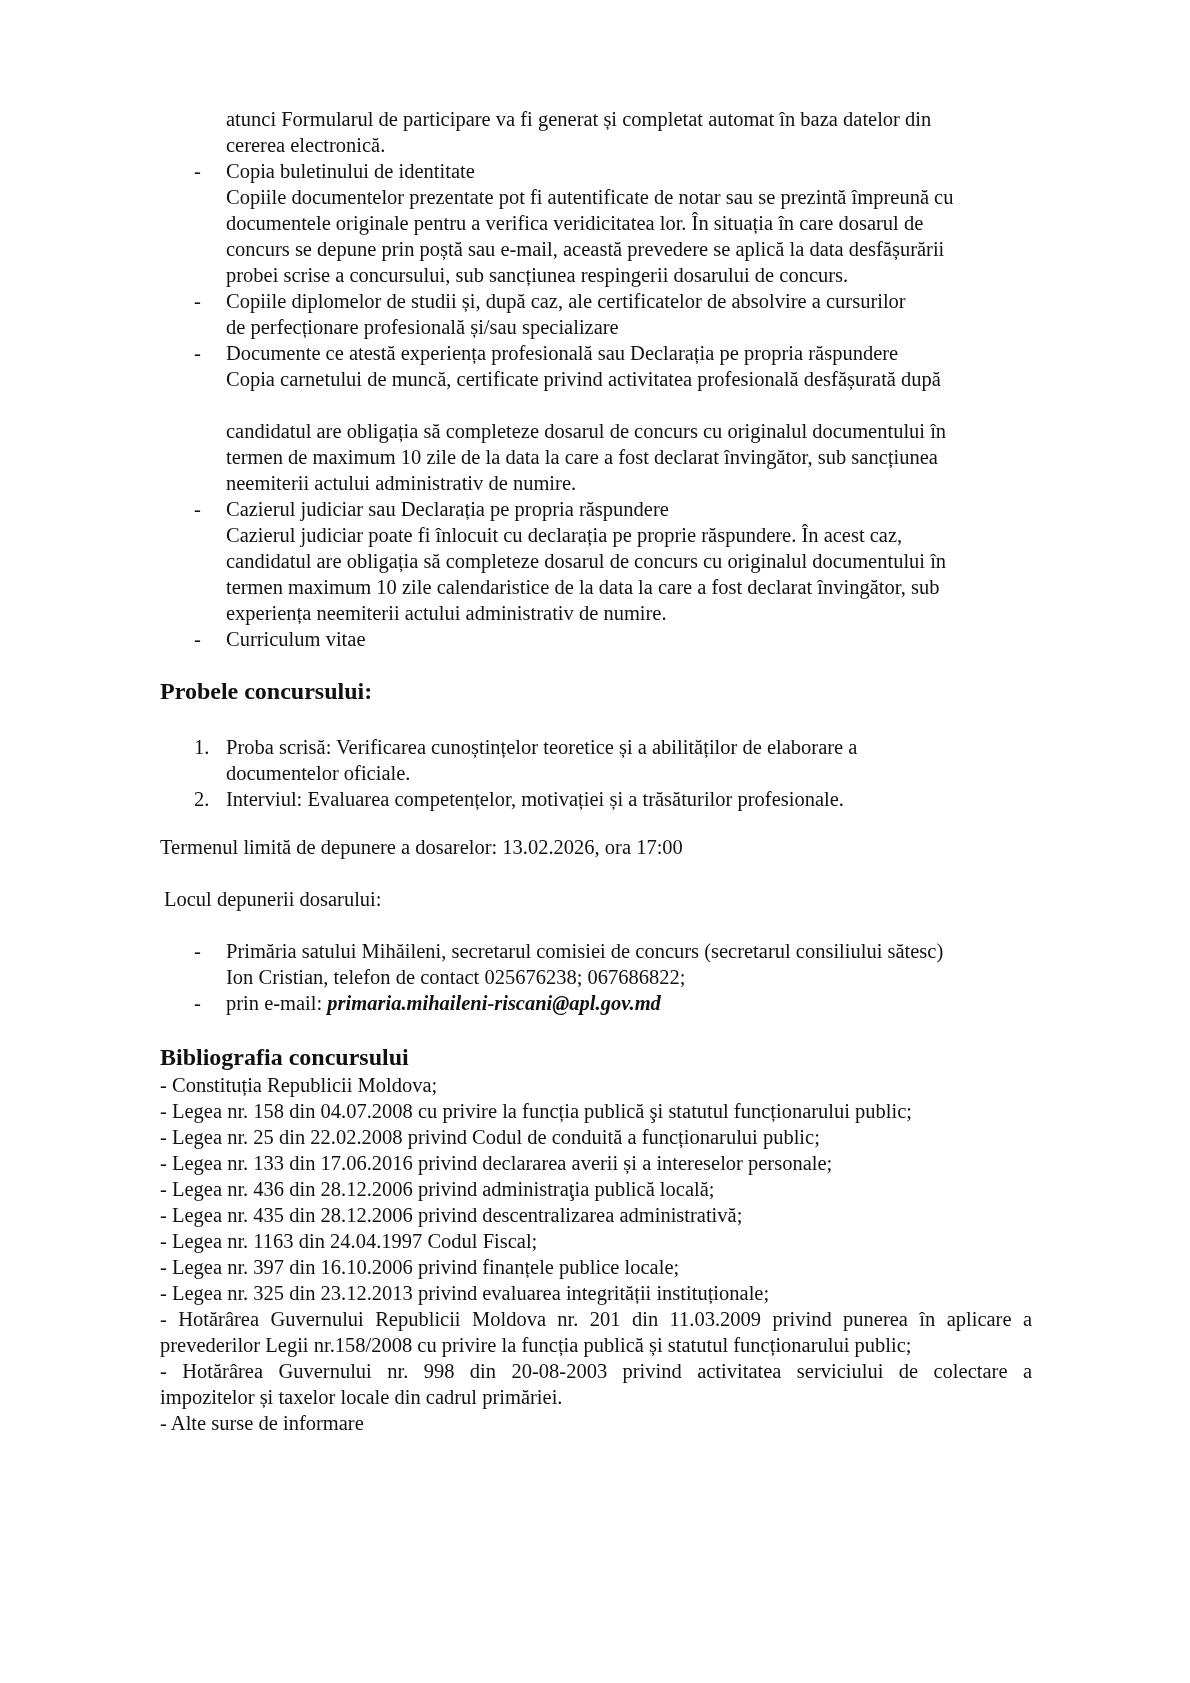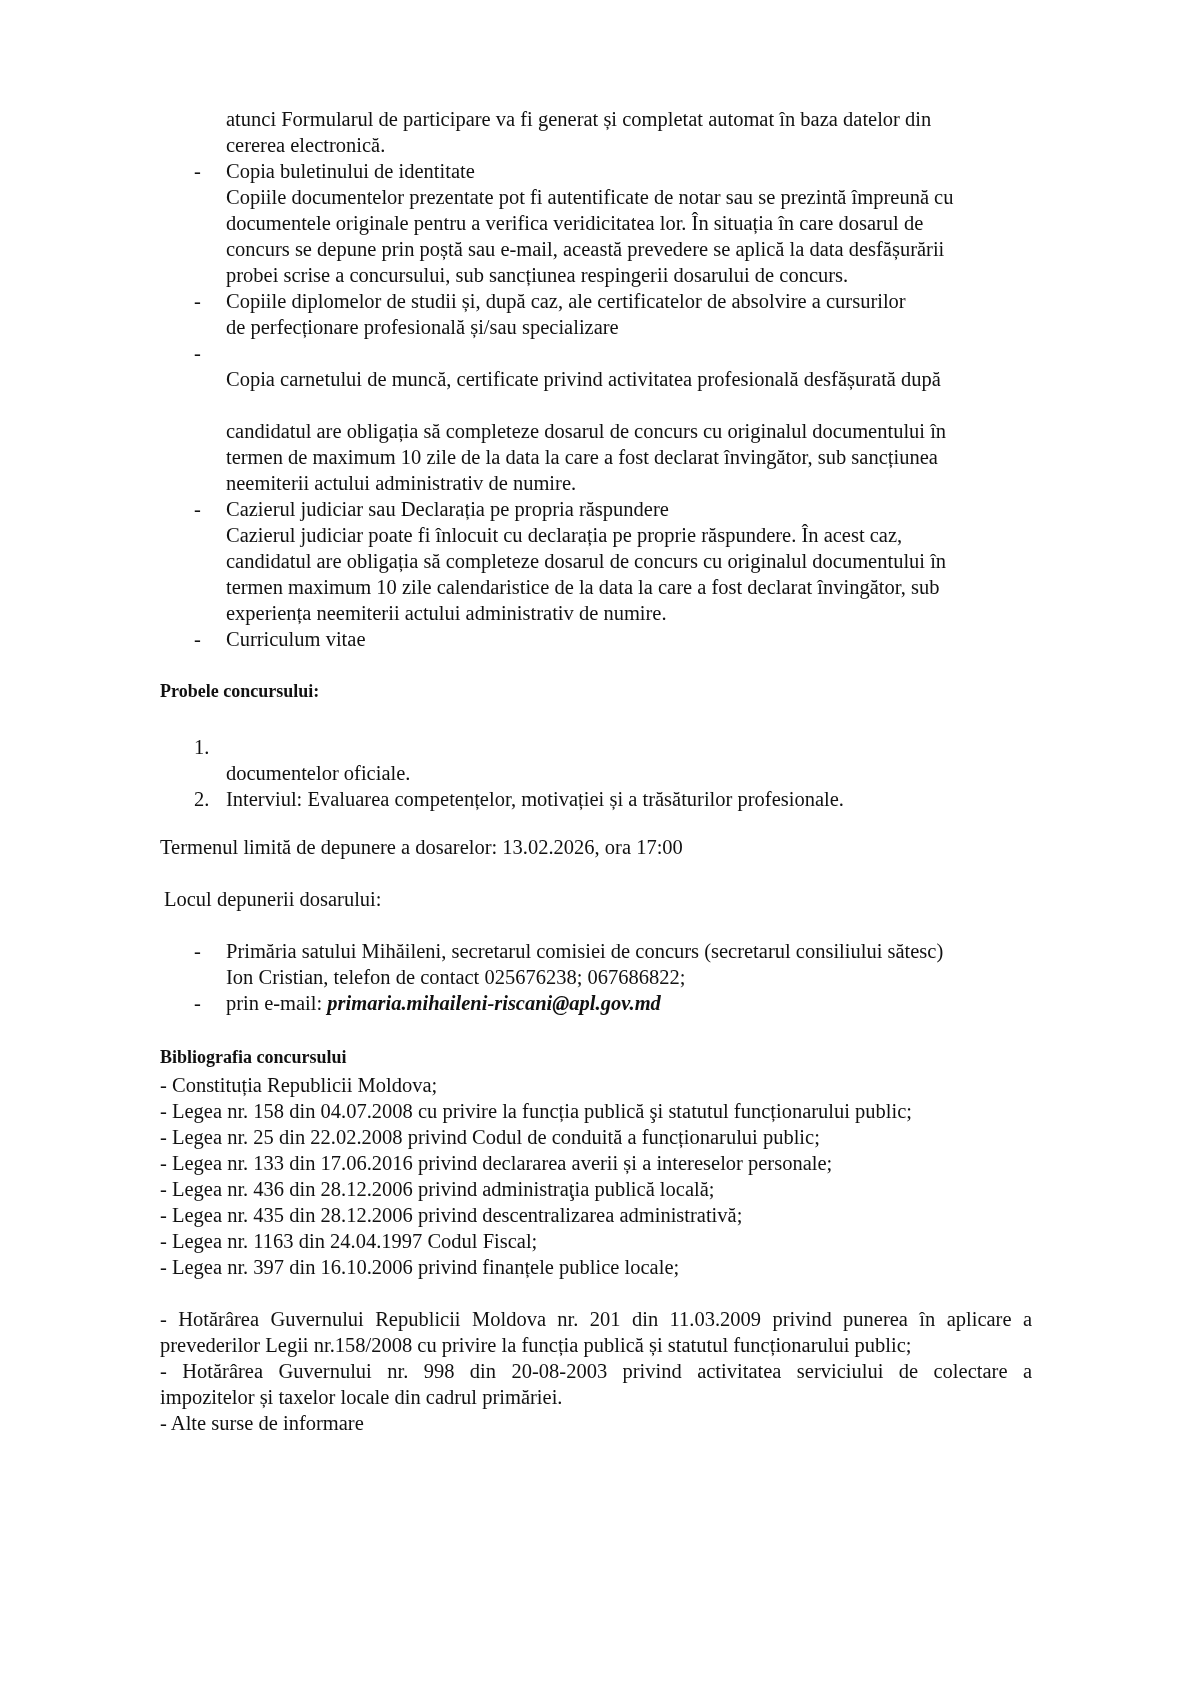--- a/index.html
+++ b/index.html
@@ -7,21 +7,21 @@
       width: 1190px; height: 1683px; position: relative; overflow: hidden;
       font-family: "Liberation Serif", serif; color: #111111;
       font-size: 20.5px; line-height: 26px;
     }
     .page { position: absolute; left: 0; top: 0; width: 1190px; height: 1408px; }
     .ln { position: absolute; white-space: nowrap; }
     .b { font-weight: normal; }
     .bi { font-weight: bold; font-style: italic; }
     .dash { position: absolute; left: 194px; }
     .num { position: absolute; left: 194px; }
-    .h2 { font-size: 18px; font-weight: bold; }
+    .h2 { font-size: 24px; font-weight: bold; }
     .ind { left: 226px; }
     .left { left: 160px; }
     .just { left: 160px; width: 872px; text-align: justify; text-align-last: justify; white-space: normal; }
   </style>
 </head>
 <body>
 
 <div class="page">
 
   <div class="ln ind" style="top:106px">atunci Formularul de participare va fi generat și completat automat în baza datelor din</div>
@@ -32,38 +32,40 @@
   <div class="ln ind" style="top:184px">Copiile documentelor prezentate pot fi autentificate de notar sau se prezintă împreună cu</div>
   <div class="ln ind" style="top:236px">concurs se depune prin poștă sau e-mail, această prevedere se aplică la data desfășurării</div>
   <div class="ln ind" style="top:210px">documentele originale pentru a verifica veridicitatea lor. În situația în care dosarul de</div>
   <div class="ln ind" style="top:262px">probei scrise a concursului, sub sancțiunea respingerii dosarului de concurs.</div>
 
   <div class="ln dash" style="top:288px">-</div>
   <div class="ln ind b" style="top:288px">Copiile diplomelor de studii și, după caz, ale certificatelor de absolvire a cursurilor</div>
   <div class="ln ind b" style="top:314px">de perfecționare profesională și/sau specializare</div>
 
   <div class="ln dash" style="top:340px">-</div>
+  <div class="ln ind b" style="top:340px">Documente ce atestă experiența profesională sau Declarația pe propria răspundere</div>
   <div class="ln ind" style="top:366px">Copia carnetului de muncă, certificate privind activitatea profesională desfășurată după</div>
   <div class="ln ind" style="top:418px">candidatul are obligația să completeze dosarul de concurs cu originalul documentului în</div>
   <div class="ln ind" style="top:444px">termen de maximum 10 zile de la data la care a fost declarat învingător, sub sancțiunea</div>
   <div class="ln ind" style="top:470px">neemiterii actului administrativ de numire.</div>
 
   <div class="ln dash" style="top:496px">-</div>
   <div class="ln ind b" style="top:496px">Cazierul judiciar sau Declarația pe propria răspundere</div>
   <div class="ln ind" style="top:522px">Cazierul judiciar poate fi înlocuit cu declarația pe proprie răspundere. În acest caz,</div>
   <div class="ln ind" style="top:548px">candidatul are obligația să completeze dosarul de concurs cu originalul documentului în</div>
   <div class="ln ind" style="top:574px">termen maximum 10 zile calendaristice de la data la care a fost declarat învingător, sub</div>
   <div class="ln ind" style="top:600px">experiența neemiterii actului administrativ de numire.</div>
 
   <div class="ln dash" style="top:626px">-</div>
   <div class="ln ind b" style="top:626px">Curriculum vitae</div>
 
   <div class="ln left h2" style="top:678px">Probele concursului:</div>
 
   <div class="ln num" style="top:734px">1.</div>
+  <div class="ln ind" style="top:734px"><span class="b">Proba scrisă:</span><span> Verificarea cunoștințelor teoretice și a abilităților de elaborare a</span></div>
   <div class="ln ind" style="top:760px">documentelor oficiale.</div>
 
   <div class="ln num" style="top:786px">2.</div>
   <div class="ln ind" style="top:786px"><span class="b">Interviul:</span><span> Evaluarea competențelor, motivației și a trăsăturilor profesionale.</span></div>
 
   <div class="ln left b" style="top:834px">Termenul limită de depunere a dosarelor: 13.02.2026, ora 17:00</div>
 
   <div class="ln b" style="top:886px;left:164px">Locul depunerii dosarului:</div>
 
   <div class="ln dash" style="top:938px">-</div>
@@ -75,19 +77,20 @@
 
   <div class="ln left h2" style="top:1044px">Bibliografia concursului</div>
   <div class="ln left" style="top:1072px">- Constituția Republicii Moldova;</div>
   <div class="ln left" style="top:1098px">- Legea nr. 158 din 04.07.2008 cu privire la funcția publică şi statutul funcționarului public;</div>
   <div class="ln left" style="top:1124px">- Legea nr. 25 din 22.02.2008 privind Codul de conduită a funcționarului public;</div>
   <div class="ln left" style="top:1150px">- Legea nr. 133 din 17.06.2016 privind declararea averii și a intereselor personale;</div>
   <div class="ln left" style="top:1176px">- Legea nr. 436 din 28.12.2006 privind administraţia publică locală;</div>
   <div class="ln left" style="top:1202px">- Legea nr. 435 din 28.12.2006 privind descentralizarea administrativă;</div>
   <div class="ln left" style="top:1228px">- Legea nr. 1163 din 24.04.1997  Codul Fiscal;</div>
   <div class="ln left" style="top:1254px">- Legea nr. 397 din 16.10.2006 privind finanțele publice locale;</div>
+  <div class="ln left" style="top:1280px">- Legea nr. 325 din 23.12.2013 privind evaluarea integrității instituționale;</div>
   <div class="ln just" style="top:1306px">- Hotărârea Guvernului Republicii Moldova nr. 201 din 11.03.2009 privind punerea în aplicare a</div>
   <div class="ln left" style="top:1332px">prevederilor Legii nr.158/2008 cu privire la funcția publică și statutul funcționarului public;</div>
   <div class="ln just" style="top:1358px">- Hotărârea Guvernului nr. 998 din 20-08-2003 privind activitatea serviciului de colectare a</div>
   <div class="ln left" style="top:1384px">impozitelor și taxelor locale din cadrul primăriei.</div>
   <div class="ln left" style="top:1410px">-  Alte surse de informare</div>
 
 </div>
 
 </body></html>

